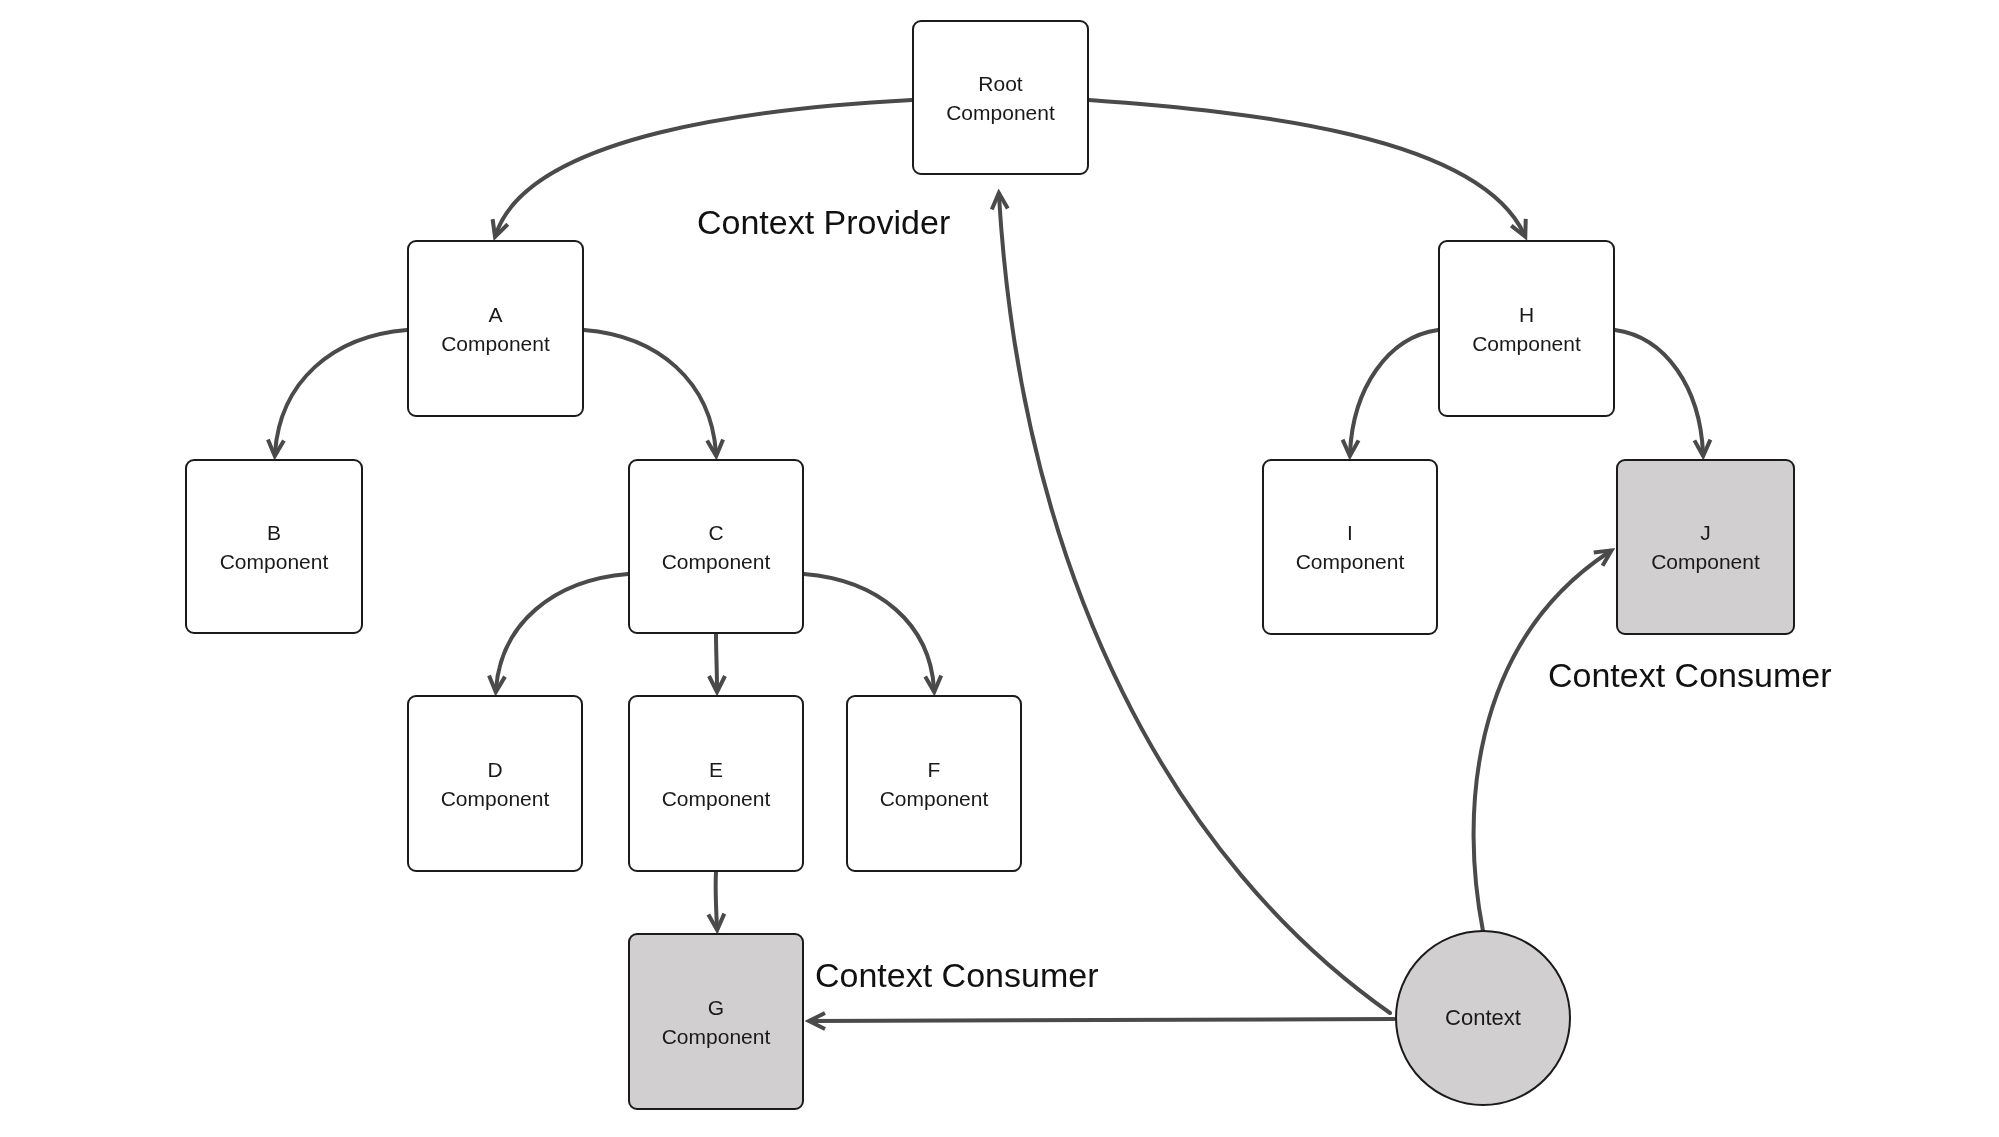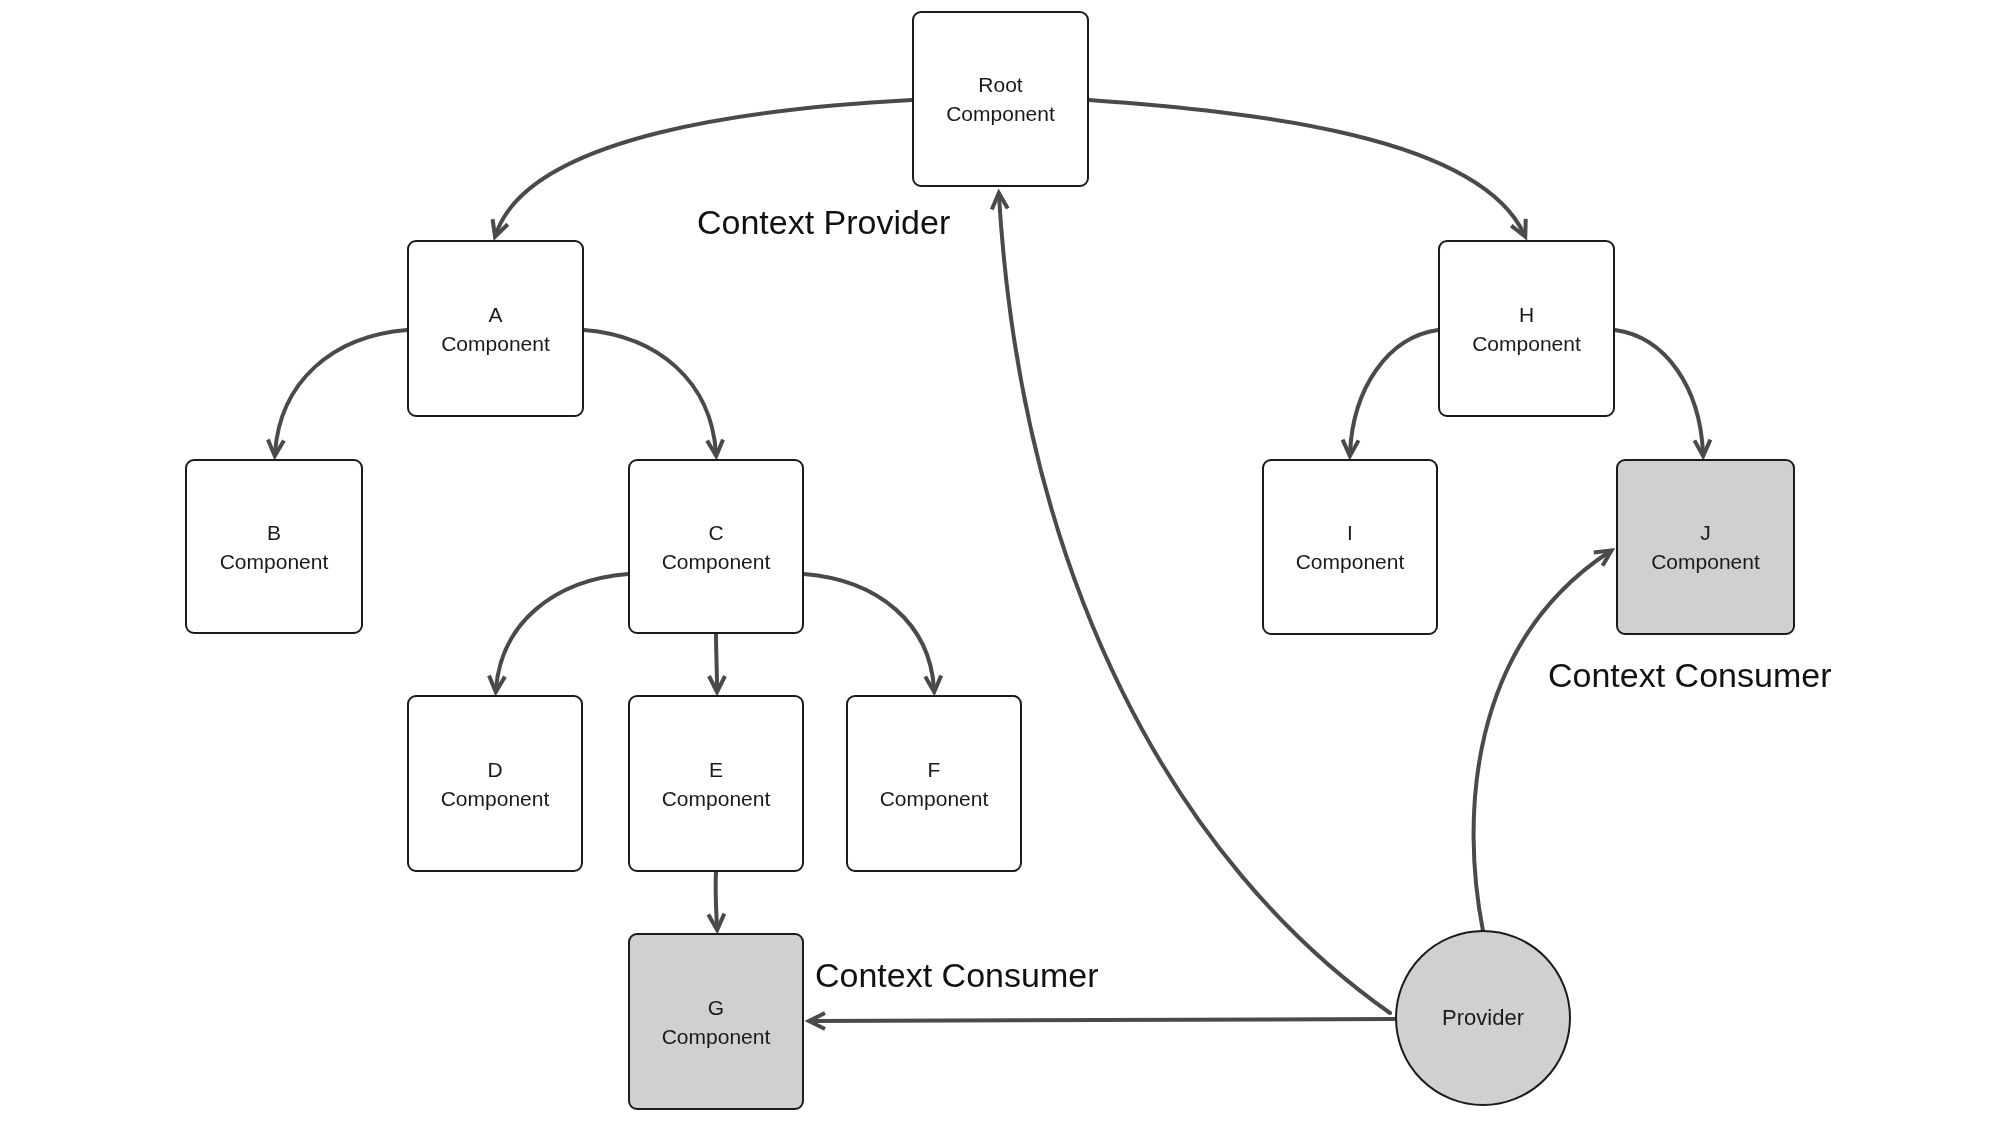--- a/index.html
+++ b/index.html
@@ -53,21 +53,21 @@
     <path class="edge" d="M 716 634 C 716 652, 717 668, 717 689" marker-end="url(#arrowOpen)"></path>
     <path class="edge" d="M 804 574 C 879 580, 930 624, 934 689" marker-end="url(#arrowOpen)"></path>
     <path class="edge" d="M 716 872 C 715 890, 716 908, 717 927" marker-end="url(#arrowOpen)"></path>
     <path class="edge" d="M 1438 330 C 1388 337, 1353 388, 1350 453" marker-end="url(#arrowOpen)"></path>
     <path class="edge" d="M 1615 330 C 1666 337, 1700 388, 1703 453" marker-end="url(#arrowOpen)"></path>
     <path class="edge" d="M 1394 1019 L 812 1021" marker-end="url(#arrowOpen)"></path>
     <path class="edge" d="M 1390 1013 C 1175 862, 1022 580, 999 196" marker-end="url(#arrowOpen)"></path>
     <path class="edge" d="M 1483 931 C 1461 818, 1468 645, 1609 552" marker-end="url(#arrowOpen)"></path>
   </svg>
 
-  <div class="node" style="left:912px; top:11px; width:177px; height:176px;">
+  <div class="node" style="left:912px; top:20px; width:177px; height:155px;">
     <span class="l1">Root</span>
     <span class="l2">Component</span>
   </div>
 
   <div class="node" style="left:407px; top:240px; width:177px; height:177px;">
     <span class="l1">A</span>
     <span class="l2">Component</span>
   </div>
 
   <div class="node" style="left:185px; top:459px; width:178px; height:175px;">
@@ -109,20 +109,20 @@
     <span class="l1">I</span>
     <span class="l2">Component</span>
   </div>
 
   <div class="node gray" style="left:1616px; top:459px; width:179px; height:176px;">
     <span class="l1">J</span>
     <span class="l2">Component</span>
   </div>
 
   <div class="context-circle" style="left:1395px; top:930px; width:176px; height:176px;">
-    <span>Provider</span>
+    <span>Context</span>
   </div>
 
   <div class="big-label" style="left:690px; top:203px;margin-left:7px;">Context Provider</div>
   <div class="big-label" style="left:815px; top:956px;">Context Consumer</div>
   <div class="big-label" style="left:1548px; top:656px;">Context Consumer</div>
 
 </div>
 
 </body></html>

